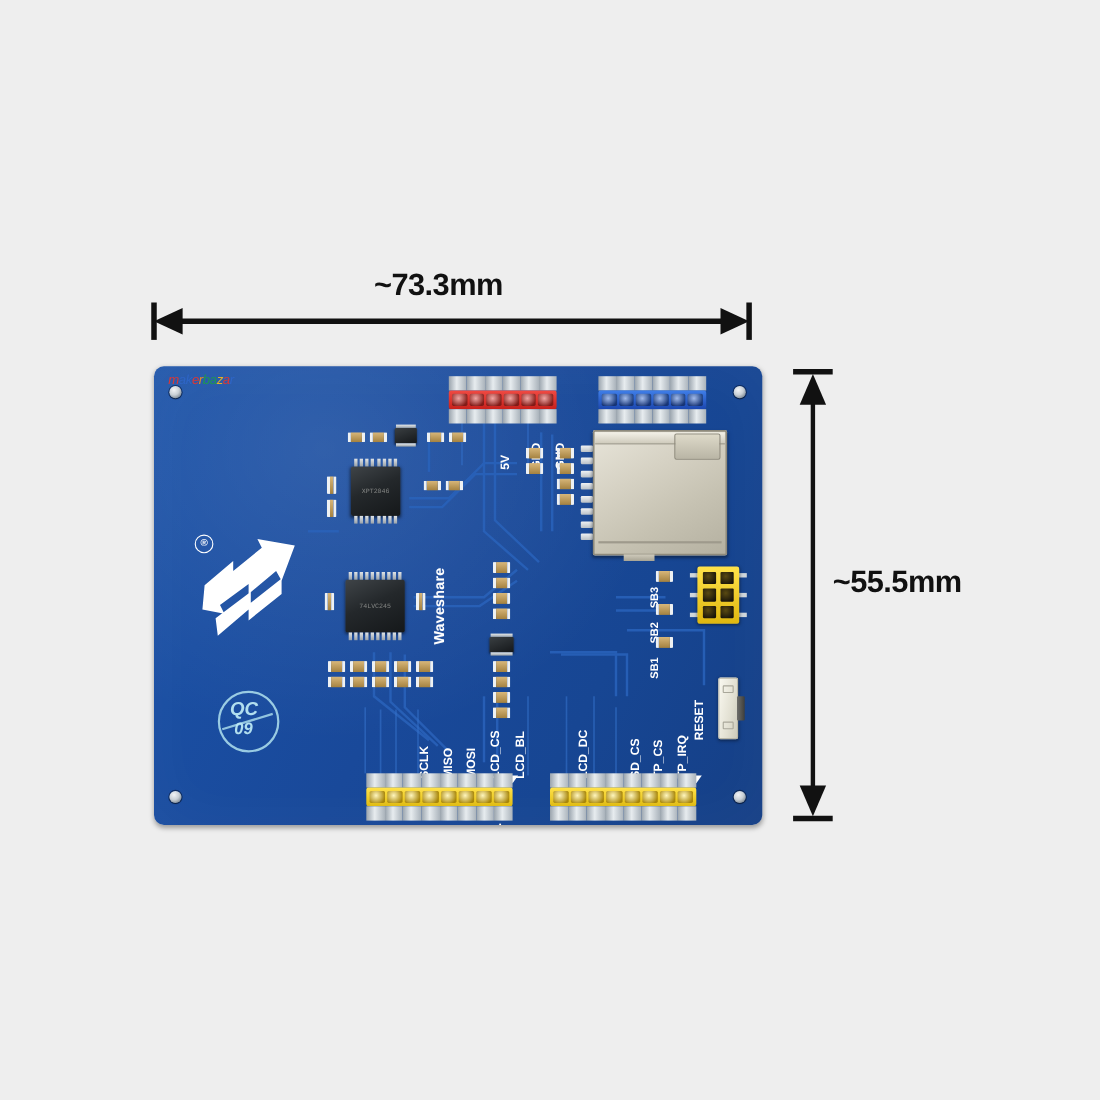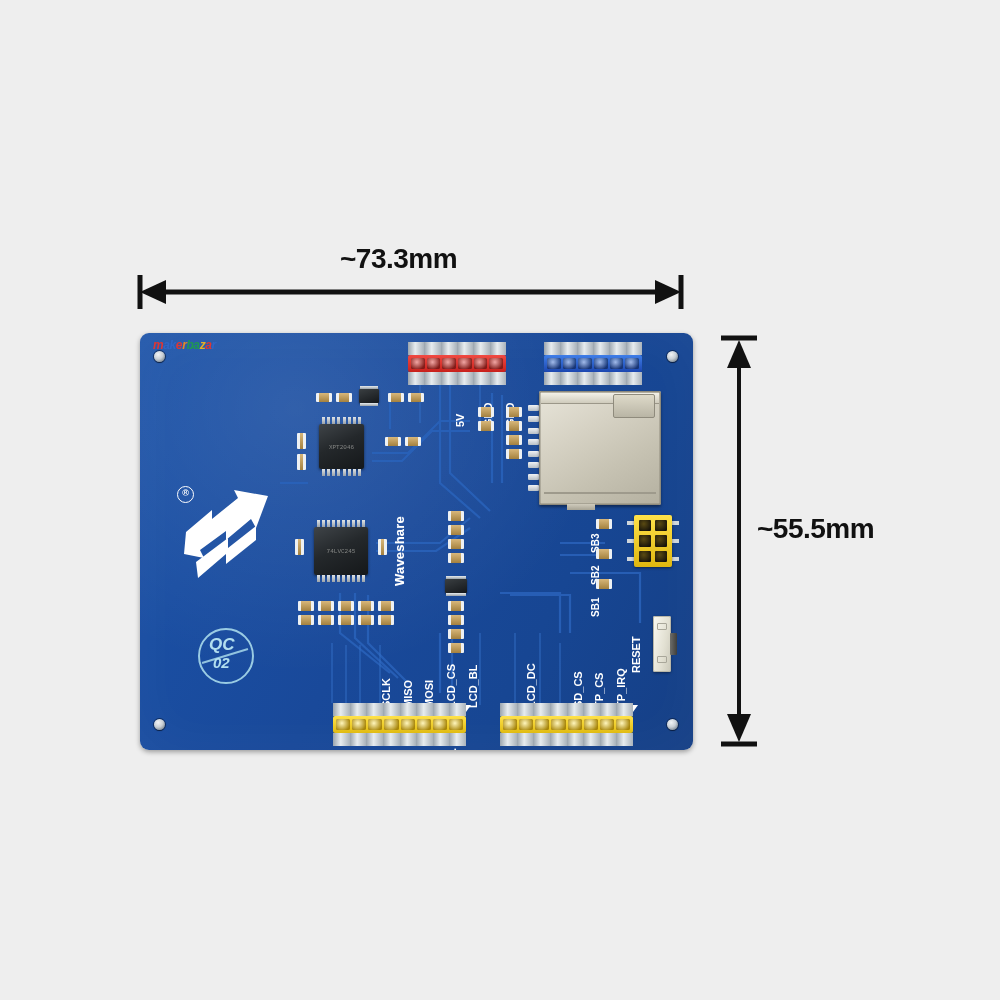--- a/index.html
+++ b/index.html
@@ -75,21 +75,21 @@
   #hole-tl { left: 14px;  top: 18px; }
   #hole-tr { left: 527px; top: 18px; }
   #hole-bl { left: 14px;  top: 386px; }
   #hole-br { left: 527px; top: 386px; }
 
   
   #watermark {
     position: absolute;
     left: 13px; top: 5px;
     font-size: 12px;
-    font-weight: bold;
+    font-weight: normal;
     font-style: italic;
     letter-spacing: -0.4px;
     z-index: 8;
     opacity: .95;
   }
   #watermark span { display: inline; }
   .wm-m { color: #e8352e; }
   .wm-a1 { color: #2f66c8; }
   .wm-k { color: #2f66c8; }
   .wm-e { color: #e8352e; }
@@ -441,21 +441,21 @@
   <div id="ws-reg">®</div>
   <svg id="ws-mark" viewBox="0 0 92 98" aria-hidden="true">
     <path fill="#ffffff" d="M4 44 L30 22 L30 31 L56 10 L52 2 L86 8 L74 40 L69 31 L44 52 L44 43 L18 62 L22 70 L2 66 Z"></path>
     <path fill="#ffffff" d="M14 74 L46 50 L46 60 L74 38 L74 52 L44 76 L44 66 L16 90 Z"></path>
   </svg>
   <div class="silk rot90" id="brand-silk">Waveshare</div>
 
   <div id="qc-stamp">
     <div id="qc-slash"></div>
     <div id="qc-top">QC</div>
-    <div id="qc-bot">02</div>
+    <div id="qc-bot">09</div>
   </div>
 
   <div class="silk rot90" id="rev-silk">Rev 2.1</div>
 
   <div class="hdr red" id="hdr-red">
     <div class="pins-up">
         <s></s>
         <s></s>
         <s></s>
         <s></s>

